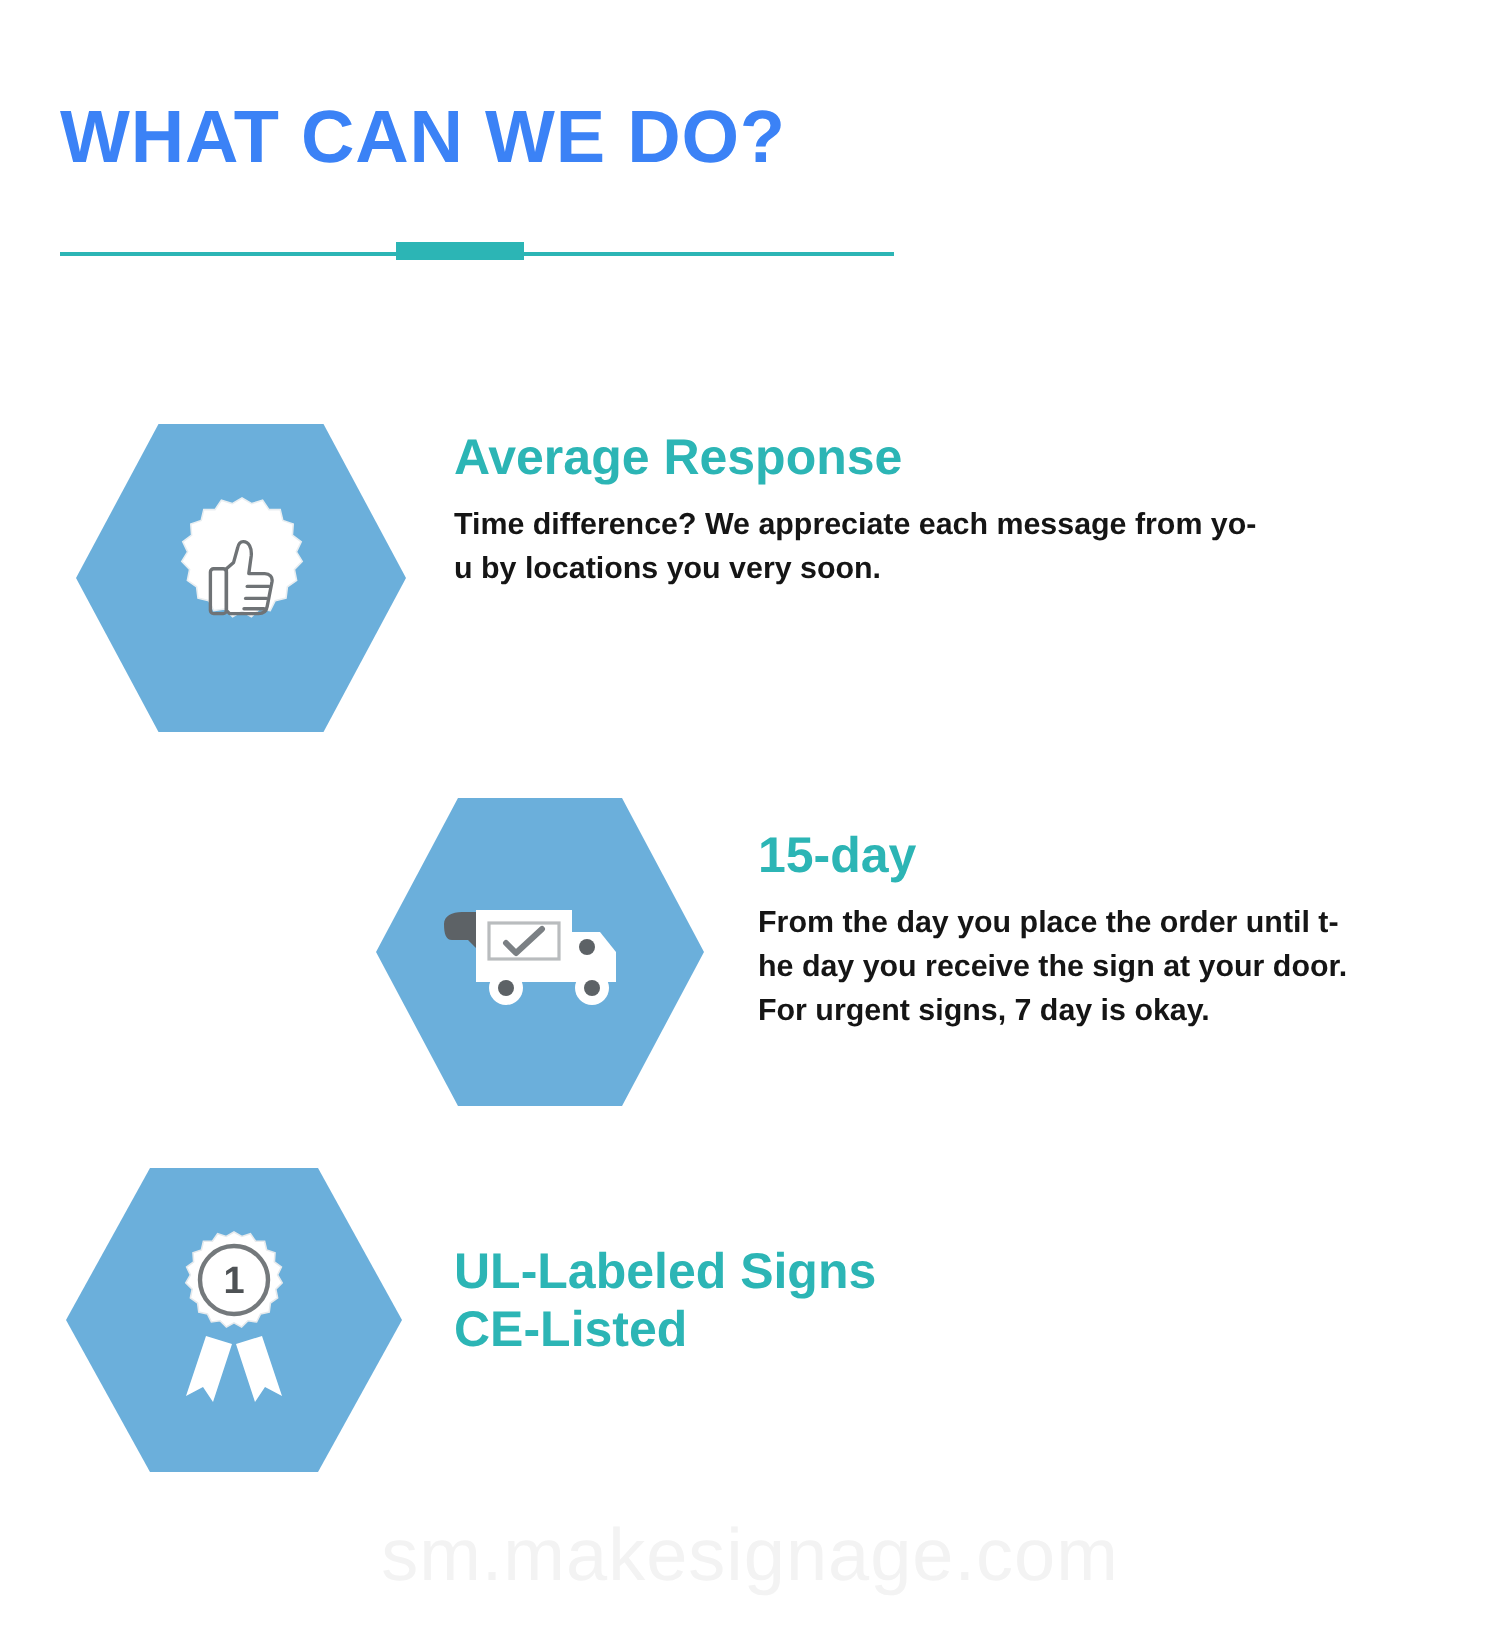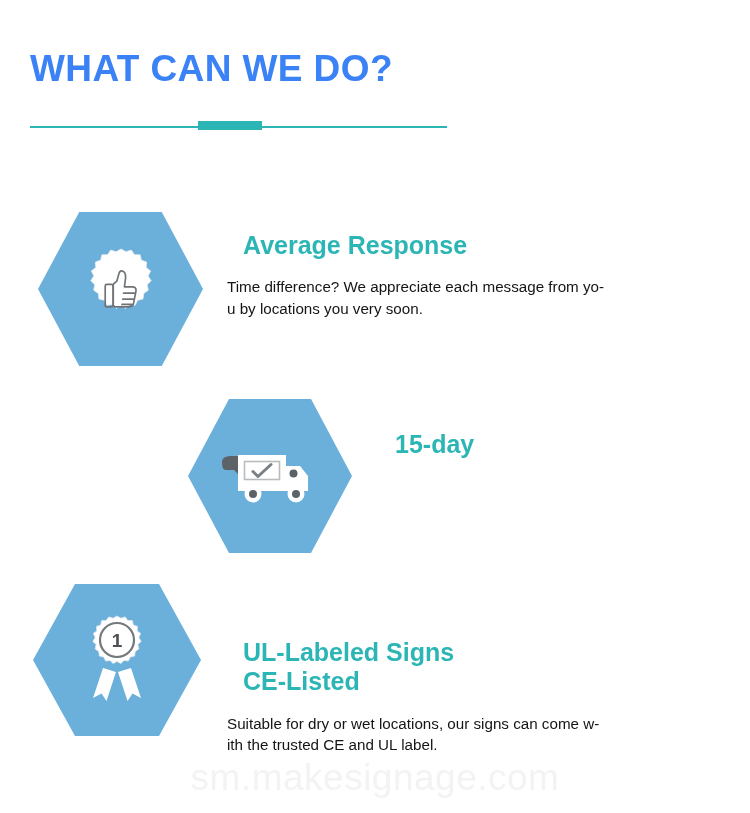--- a/index.html
+++ b/index.html
@@ -58,28 +58,29 @@
     align-items: center;
     justify-content: center;
   }
   .hex svg { display: block; }
 
   .feat-text { position: absolute; }
   .feat-heading {
     color: #2cb5b5;
     font-weight: bold;
     line-height: 1.17;
-    margin: 16px;
+    margin: 0;
   }
   .feat-heading .ln { display: block; white-space: nowrap; }
   .feat-body {
     color: #151515;
     font-size: 15.2px;
     line-height: 1.44;
     margin: 0;
+    font-weight: bold;
   }
   .feat-body .ln { display: block; white-space: nowrap; }
 
   
   #feat-1 .hex { left: 38px;  top: 212px; width: 165px; height: 154px; }
   #feat-1 .feat-text { left: 227px; top: 215px; }
   #feat-1 .feat-heading { font-size: 25px; }
   #feat-1 .feat-body { margin-top: 8px; }
 
   
@@ -173,20 +174,25 @@
         <circle cx="33" cy="54" r="4" fill="#5d6266"></circle>
         <circle cx="76" cy="54" r="8.5" fill="#ffffff"></circle>
         <circle cx="76" cy="54" r="4" fill="#5d6266"></circle>
       </svg>
     </span>
   </div>
   <div class="feat-text">
     <div class="feat-heading">
       <span class="ln">15-day</span>
     </div>
+    <div class="feat-body">
+      <span class="ln">From the day you place the order until t-</span>
+      <span class="ln">he day you receive the sign at your door.</span>
+      <span class="ln">For urgent signs, 7 day is okay.</span>
+    </div>
   </div>
 </div>
 
 <div class="feature" id="feat-3">
   <div class="hex">
     <span>
       <svg width="88" height="96" viewBox="0 0 88 96" aria-hidden="true">
 
         <path d="M30 56 L20 86 L28.5 81.5 L33.5 89 L43 60 Z" fill="#ffffff"></path>
         <path d="M58 56 L68 86 L59.5 81.5 L54.5 89 L45 60 Z" fill="#ffffff"></path>
@@ -204,20 +210,16 @@
           <text x="0" y="-1.5" text-anchor="middle" font-family="'Liberation Sans', sans-serif" font-size="19" font-weight="bold" fill="#4e5255">1</text>
         </g>
       </svg>
     </span>
   </div>
   <div class="feat-text">
     <div class="feat-heading">
       <span class="ln">UL-Labeled Signs</span>
       <span class="ln">CE-Listed</span>
     </div>
-    <div class="feat-body">
-      <span class="ln">Suitable for dry or wet locations, our signs can come w-</span>
-      <span class="ln">ith the trusted CE and UL label.</span>
-    </div>
   </div>
 </div>
 
 <div class="watermark">sm.makesignage.com</div>
 
 </body></html>

